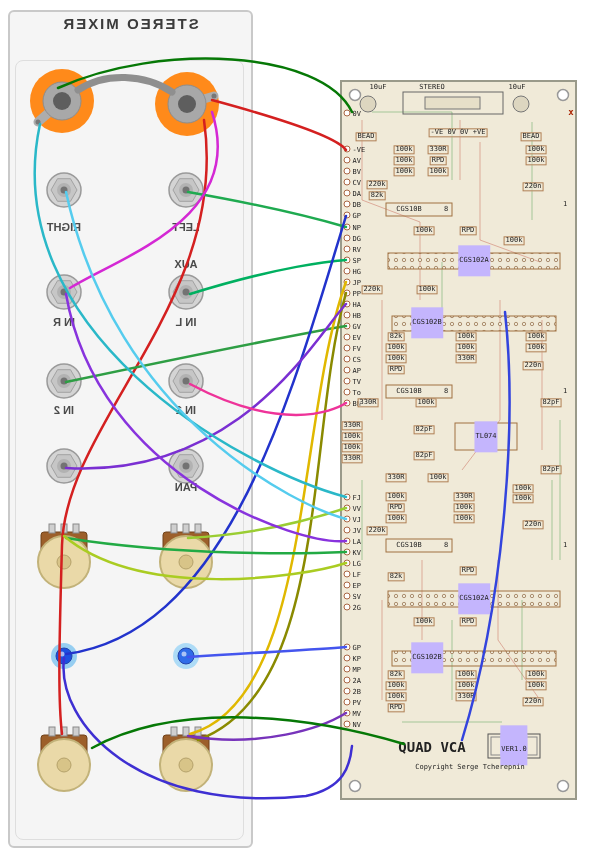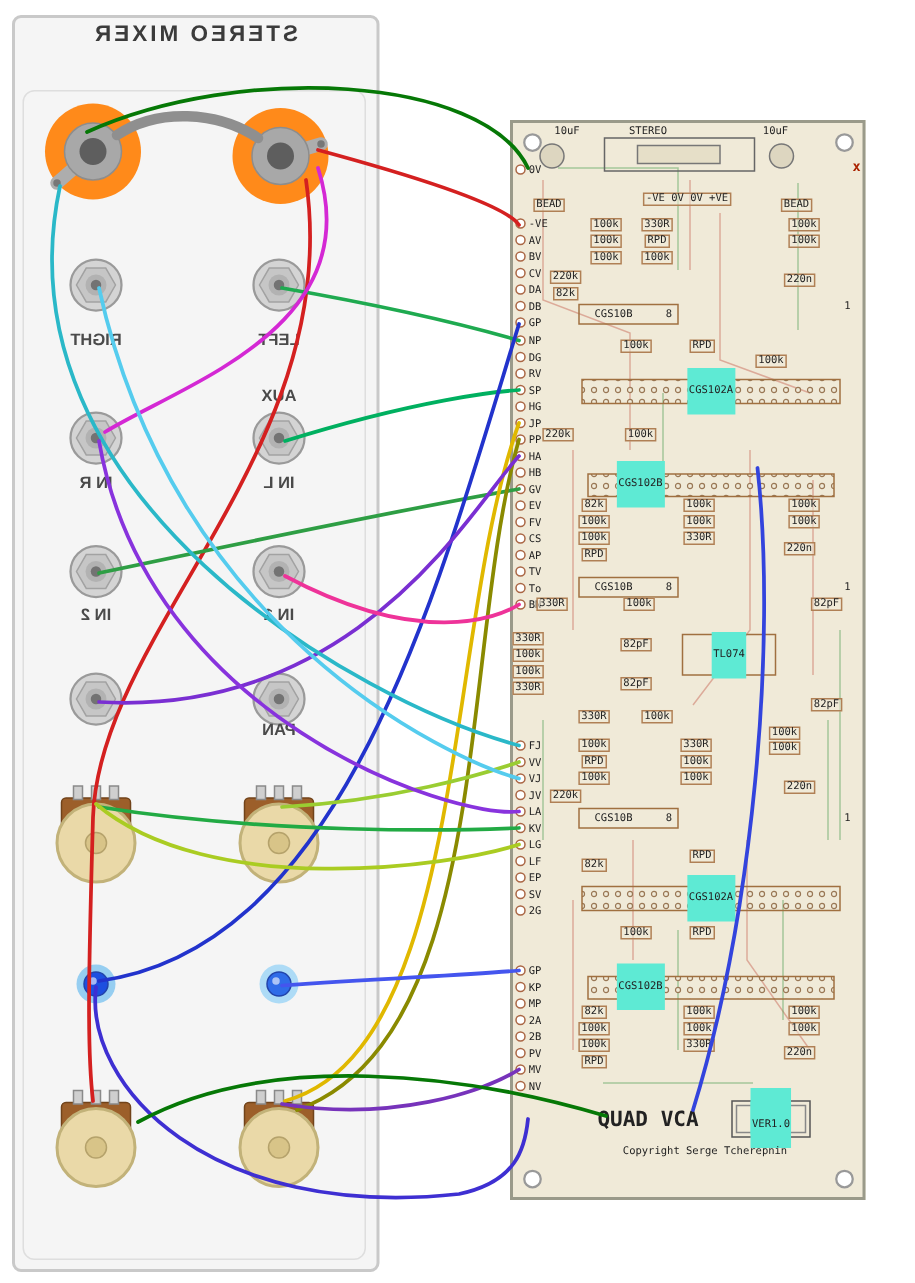--- a/index.html
+++ b/index.html
@@ -13,21 +13,21 @@
          font-size:15px;font-weight:bold;letter-spacing:2px;color:#3b3b3b;white-space:nowrap}
   .pl{position:absolute;transform:translate(-50%,-50%) scaleX(-1);font-size:11px;font-weight:bold;
          color:#4a4a4a;white-space:nowrap}
   .pcb{position:absolute;left:340px;top:80px;width:237px;height:720px;background:#f0ead8;
          border:2px solid #9a9a8a}
   svg.layer{position:absolute;left:0;top:0;pointer-events:none}
   .labels,.panel-labels{position:absolute;left:0;top:0;width:610px;height:855px;pointer-events:none}
   .cl{position:absolute;transform:translate(-50%,-50%);font-size:7px;line-height:1.05;color:#222;
       white-space:nowrap;font-family:"DejaVu Sans Mono",monospace}
   .cl.bx{border:1px solid #b08055;padding:0 1px;background:rgba(240,234,216,.55)}
-  .cl.bg{background:#5eead4;padding:12px 1px}
+  .cl.bg{background:#c4b5fd;padding:12px 1px}
   svg text{font-family:"DejaVu Sans Mono",monospace;fill:#222}
   .caption{position:absolute;left:340px;top:806px;width:237px;text-align:center;
            font-size:13px;color:#000;line-height:1.25}
 </style>
 </head>
 <body>
 
 <div class="stage">
 
   <div class="panel">

